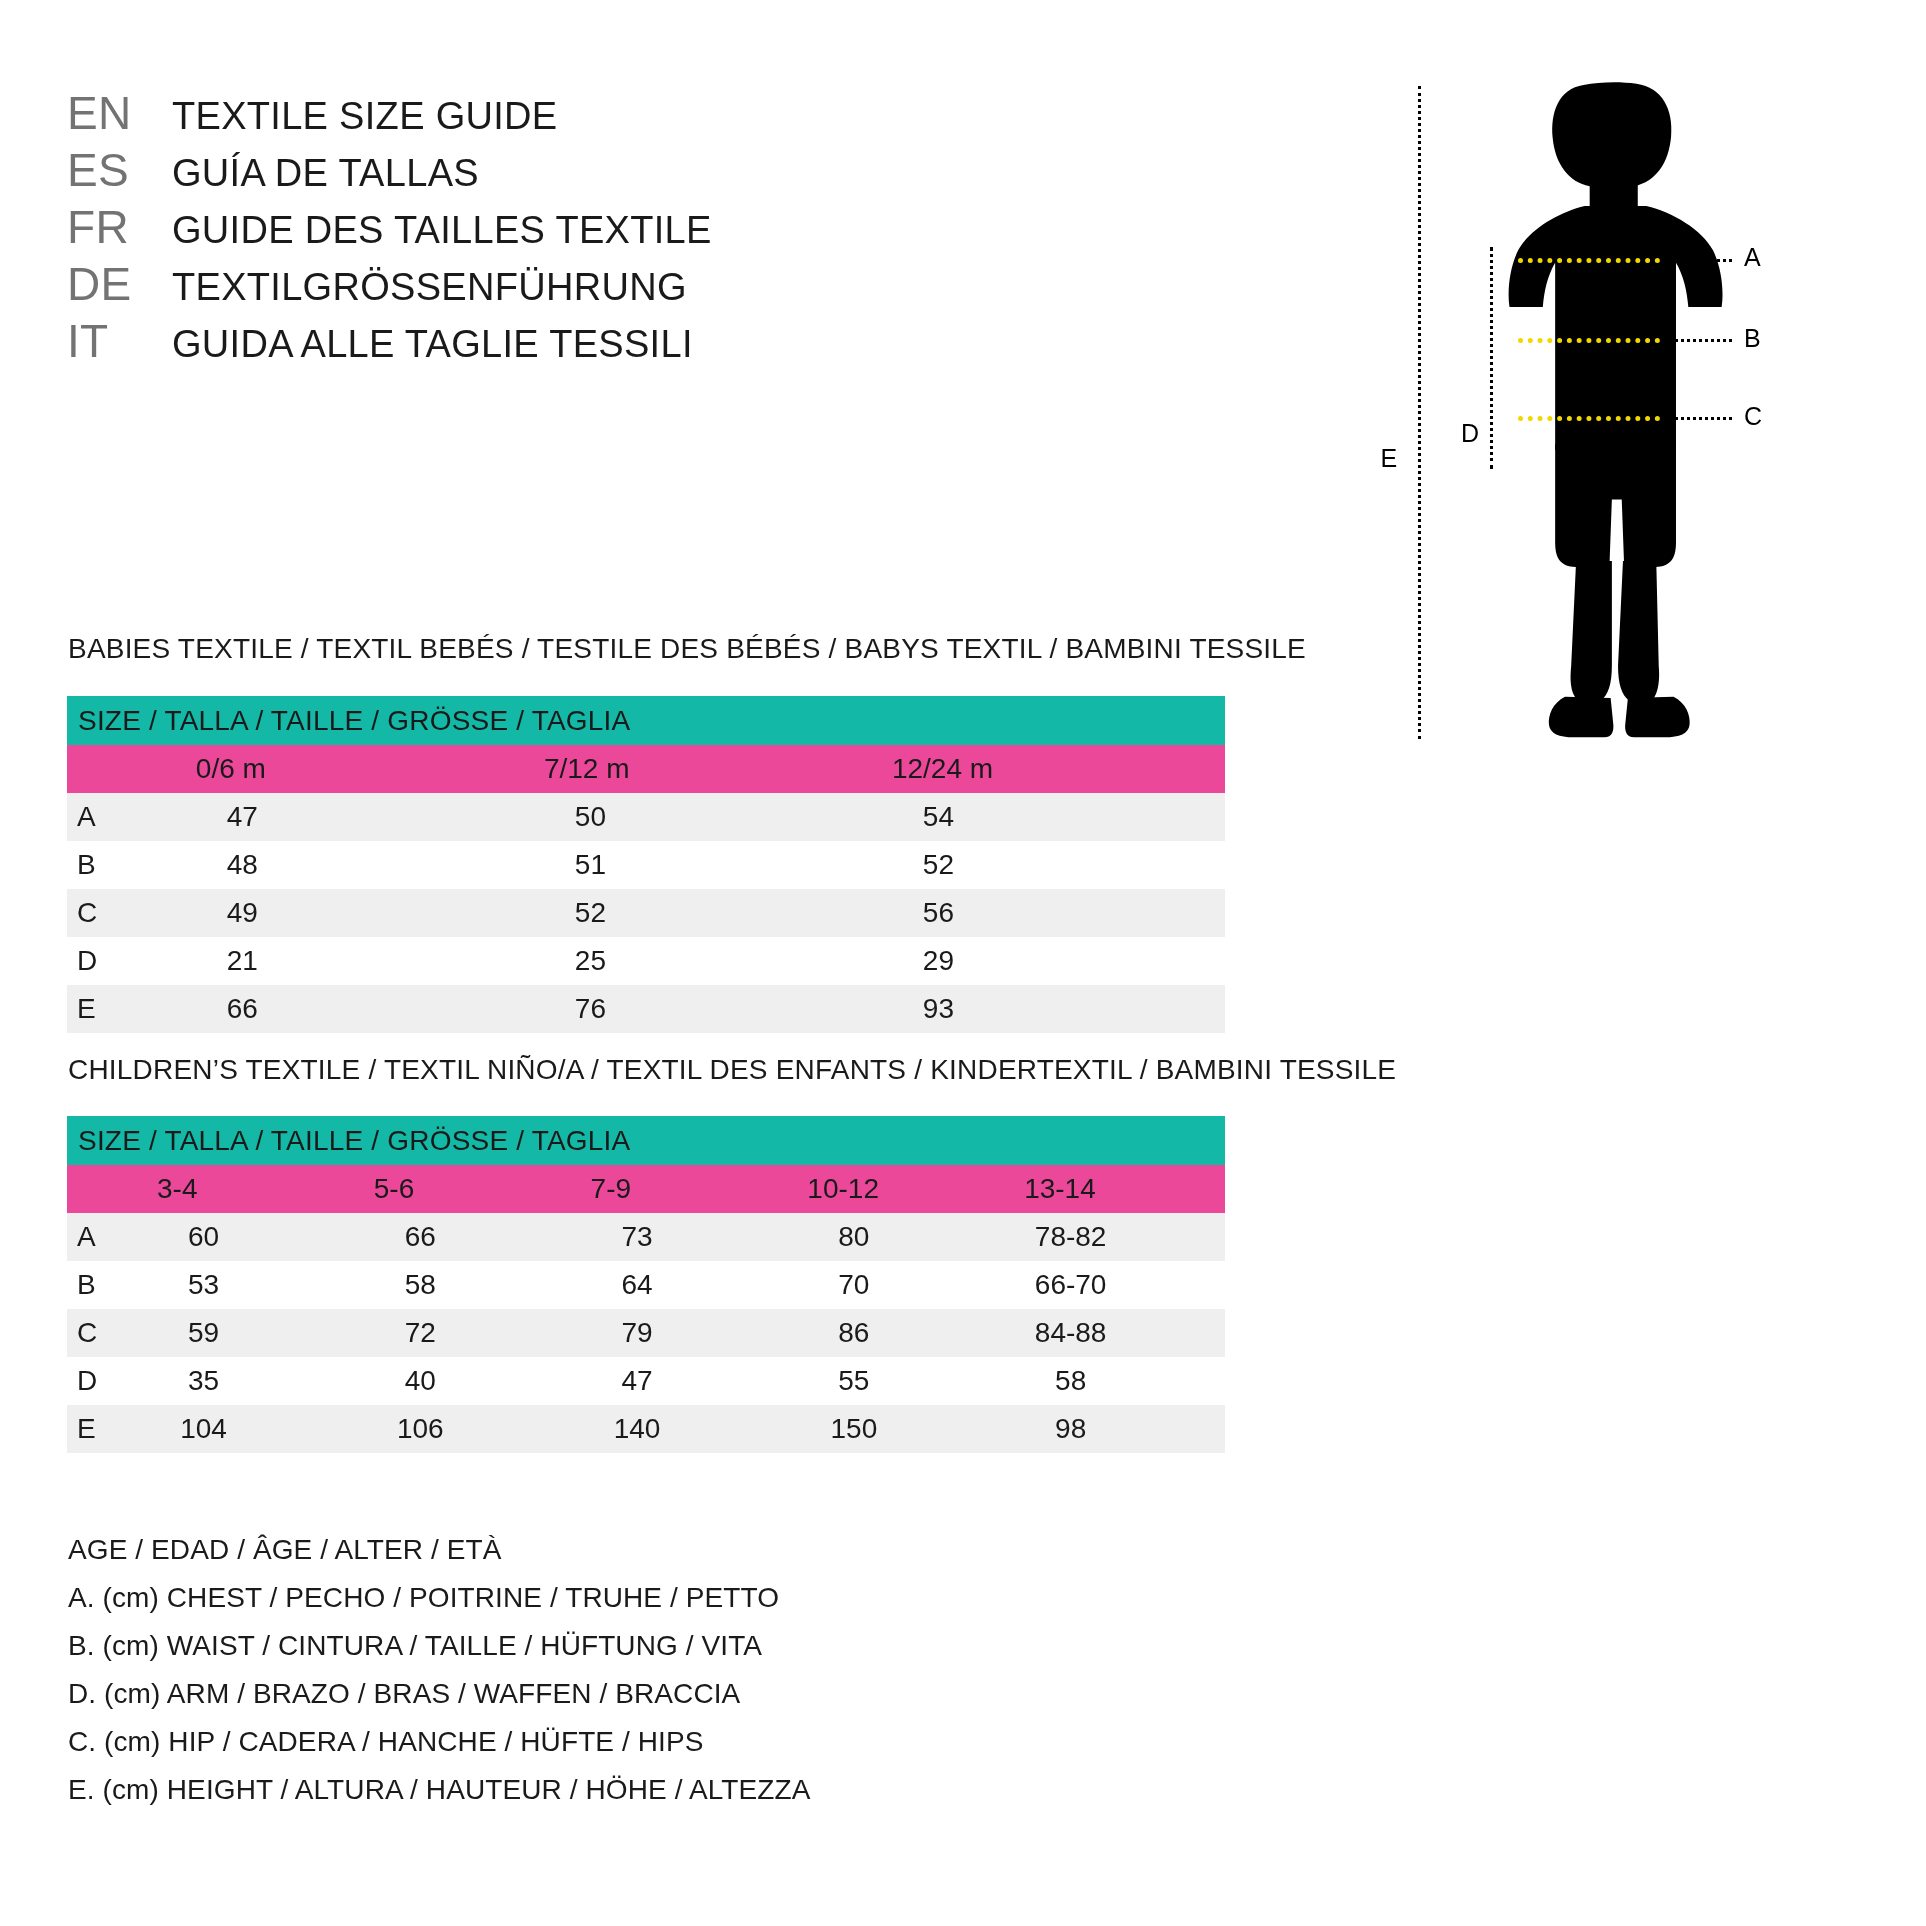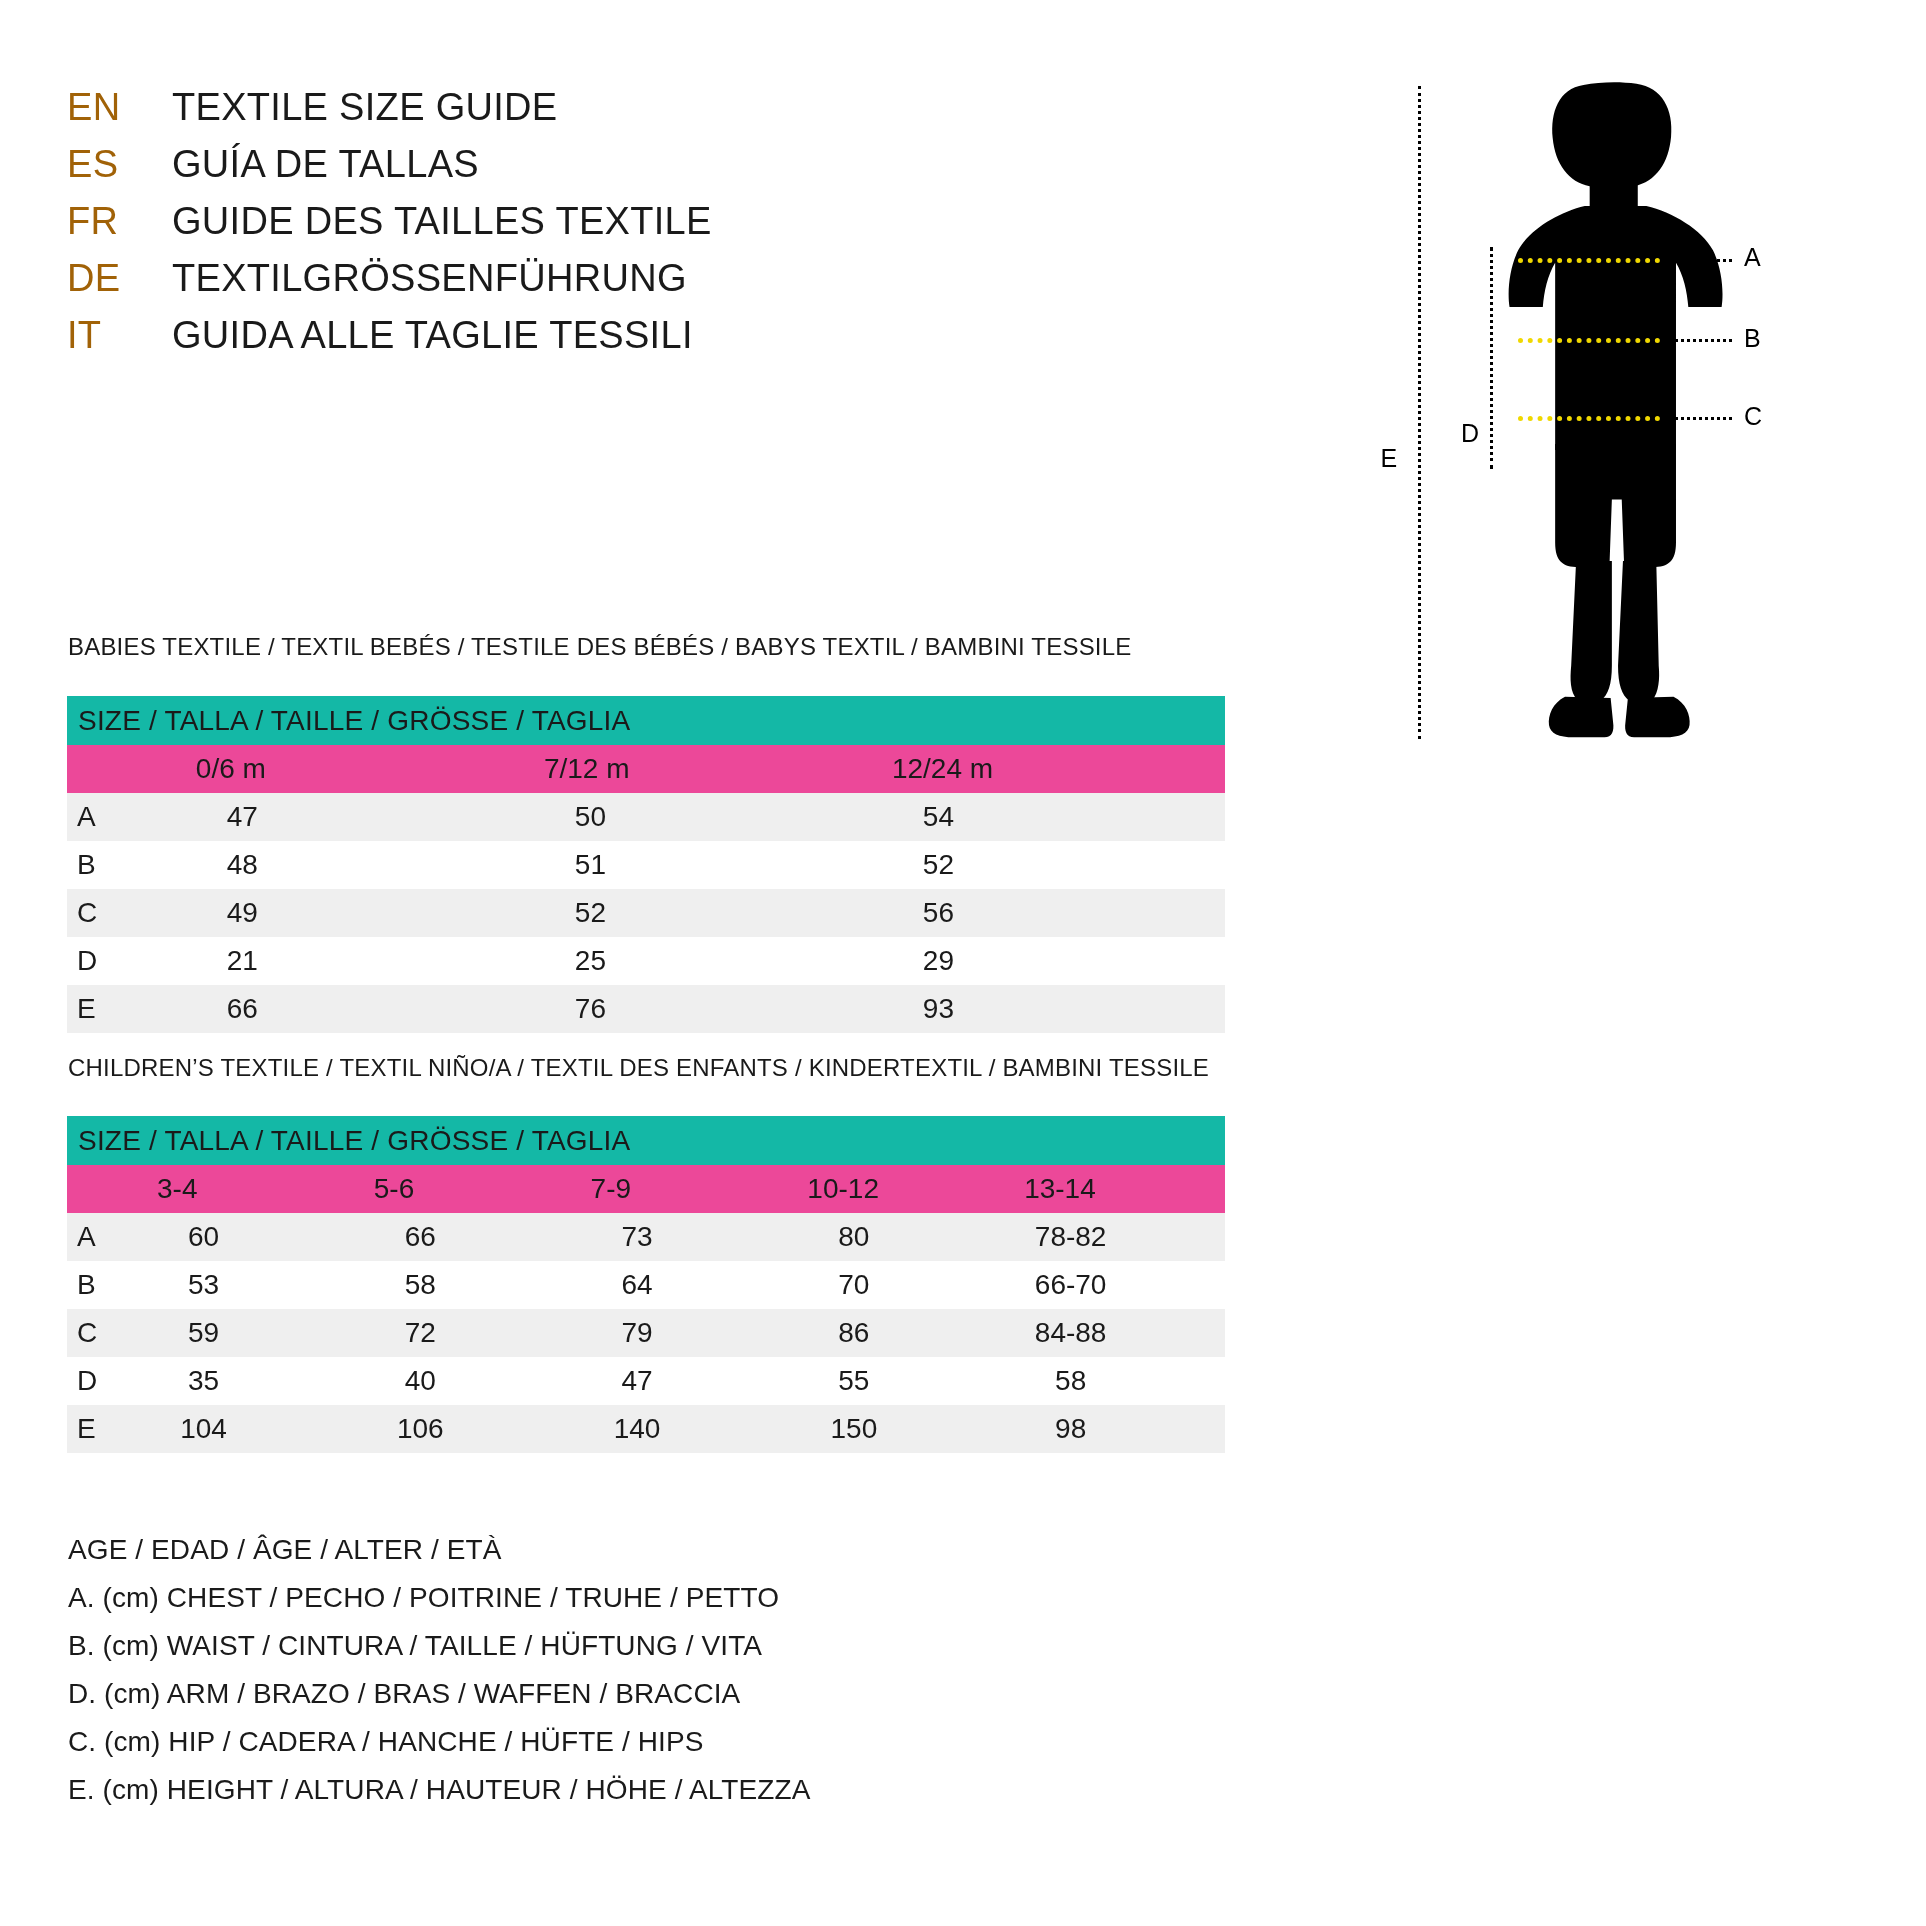--- a/index.html
+++ b/index.html
@@ -29,23 +29,23 @@
     top: 86px;
     width: 1171px;
   }
   .title-row {
     display: flex;
     align-items: baseline;
     height: 57px;
   }
   .title-lang {
     width: 105px;
-    font-size: 38px;
+    font-size: 46px;
     letter-spacing: 0.3px;
-    color: #a16207;
+    color: #737373;
   }
   .title-text {
     font-size: 38px;
     letter-spacing: 0.3px;
     color: #1a1a1a;
     white-space: nowrap;
   }
 
   
   .figure {
@@ -99,21 +99,21 @@
     font-size: 25px;
     color: #000;
   }
   .sl-a { left: 345px; top: 169px; }
   .sl-b { left: 345px; top: 250px; }
   .sl-c { left: 345px; top: 328px; }
 
   
   .section-head {
     position: absolute;
-    font-size: 24px;
+    font-size: 28px;
     letter-spacing: 0.2px;
     color: #1a1a1a;
     white-space: nowrap;
   }
   .babies-head { left: 68px; top: 633px; }
   .children-head { left: 68px; top: 1054px; }
 
   
   .table {
     position: absolute;

